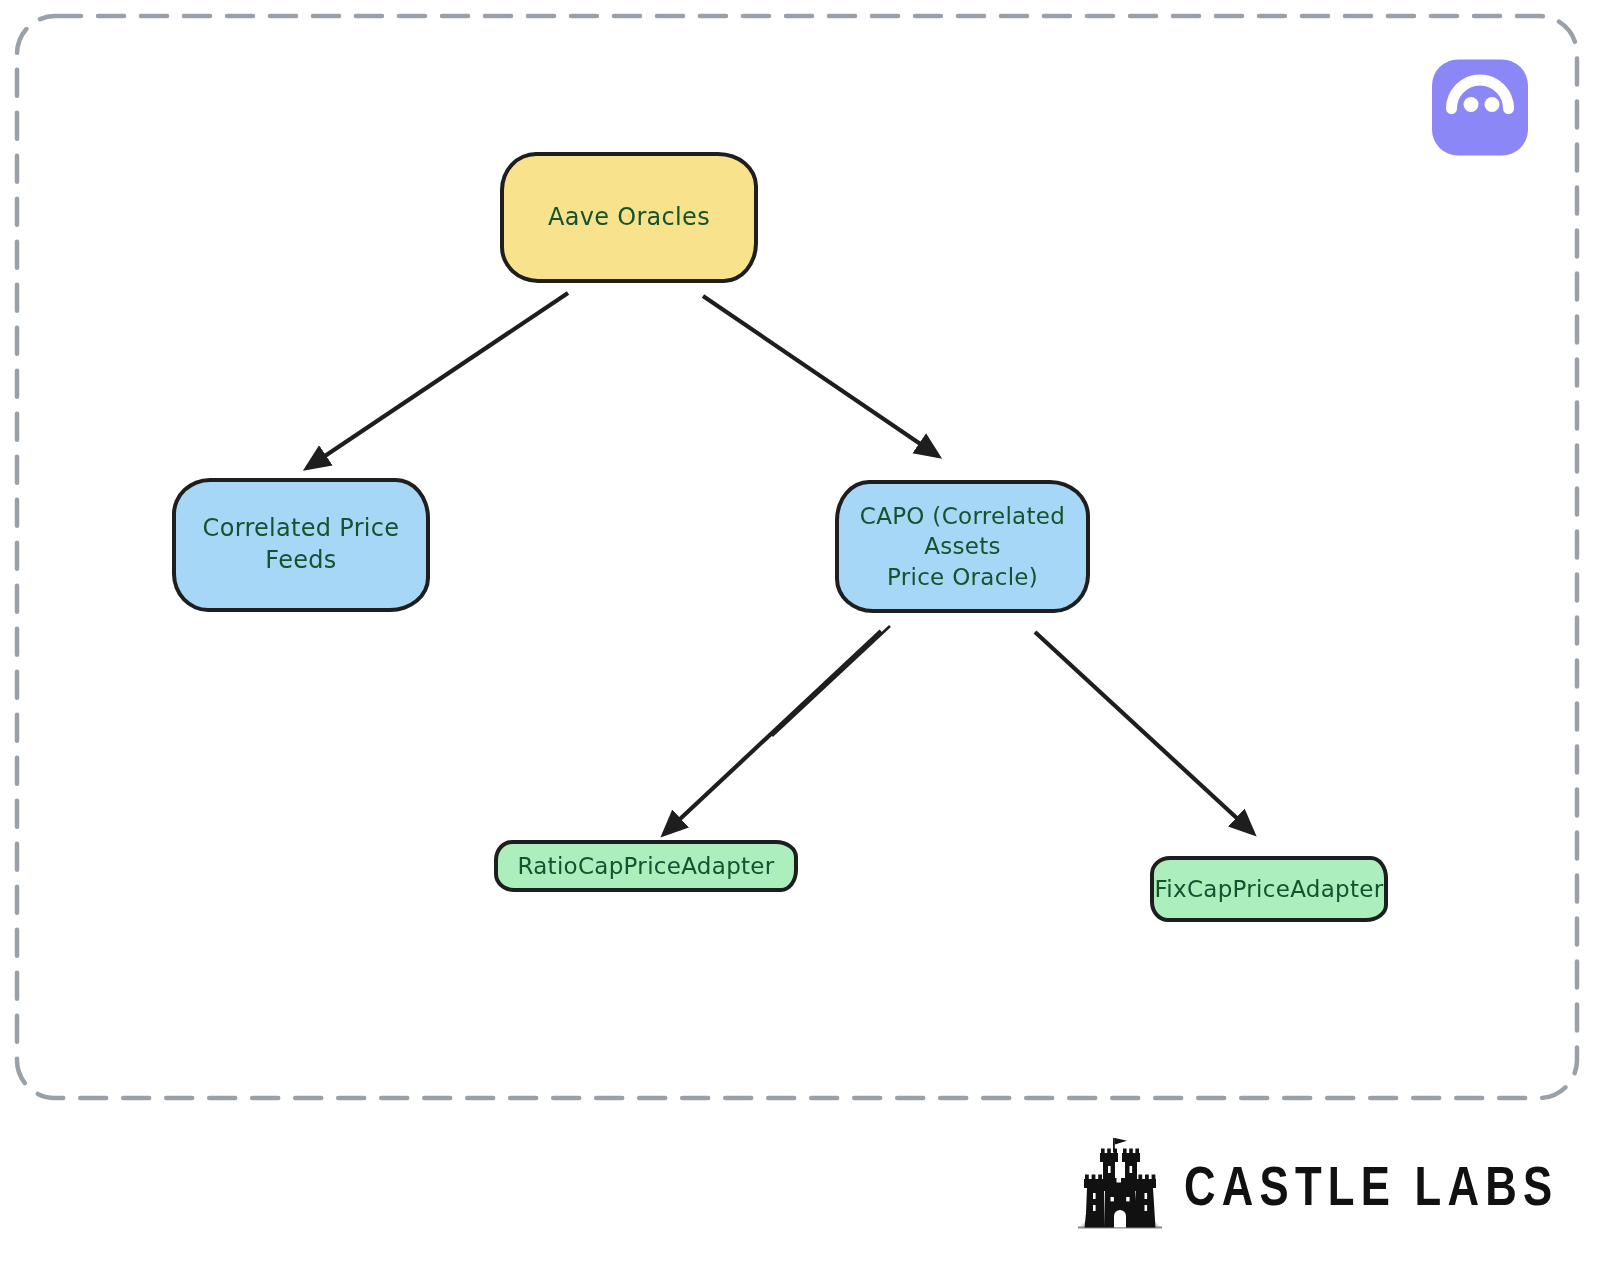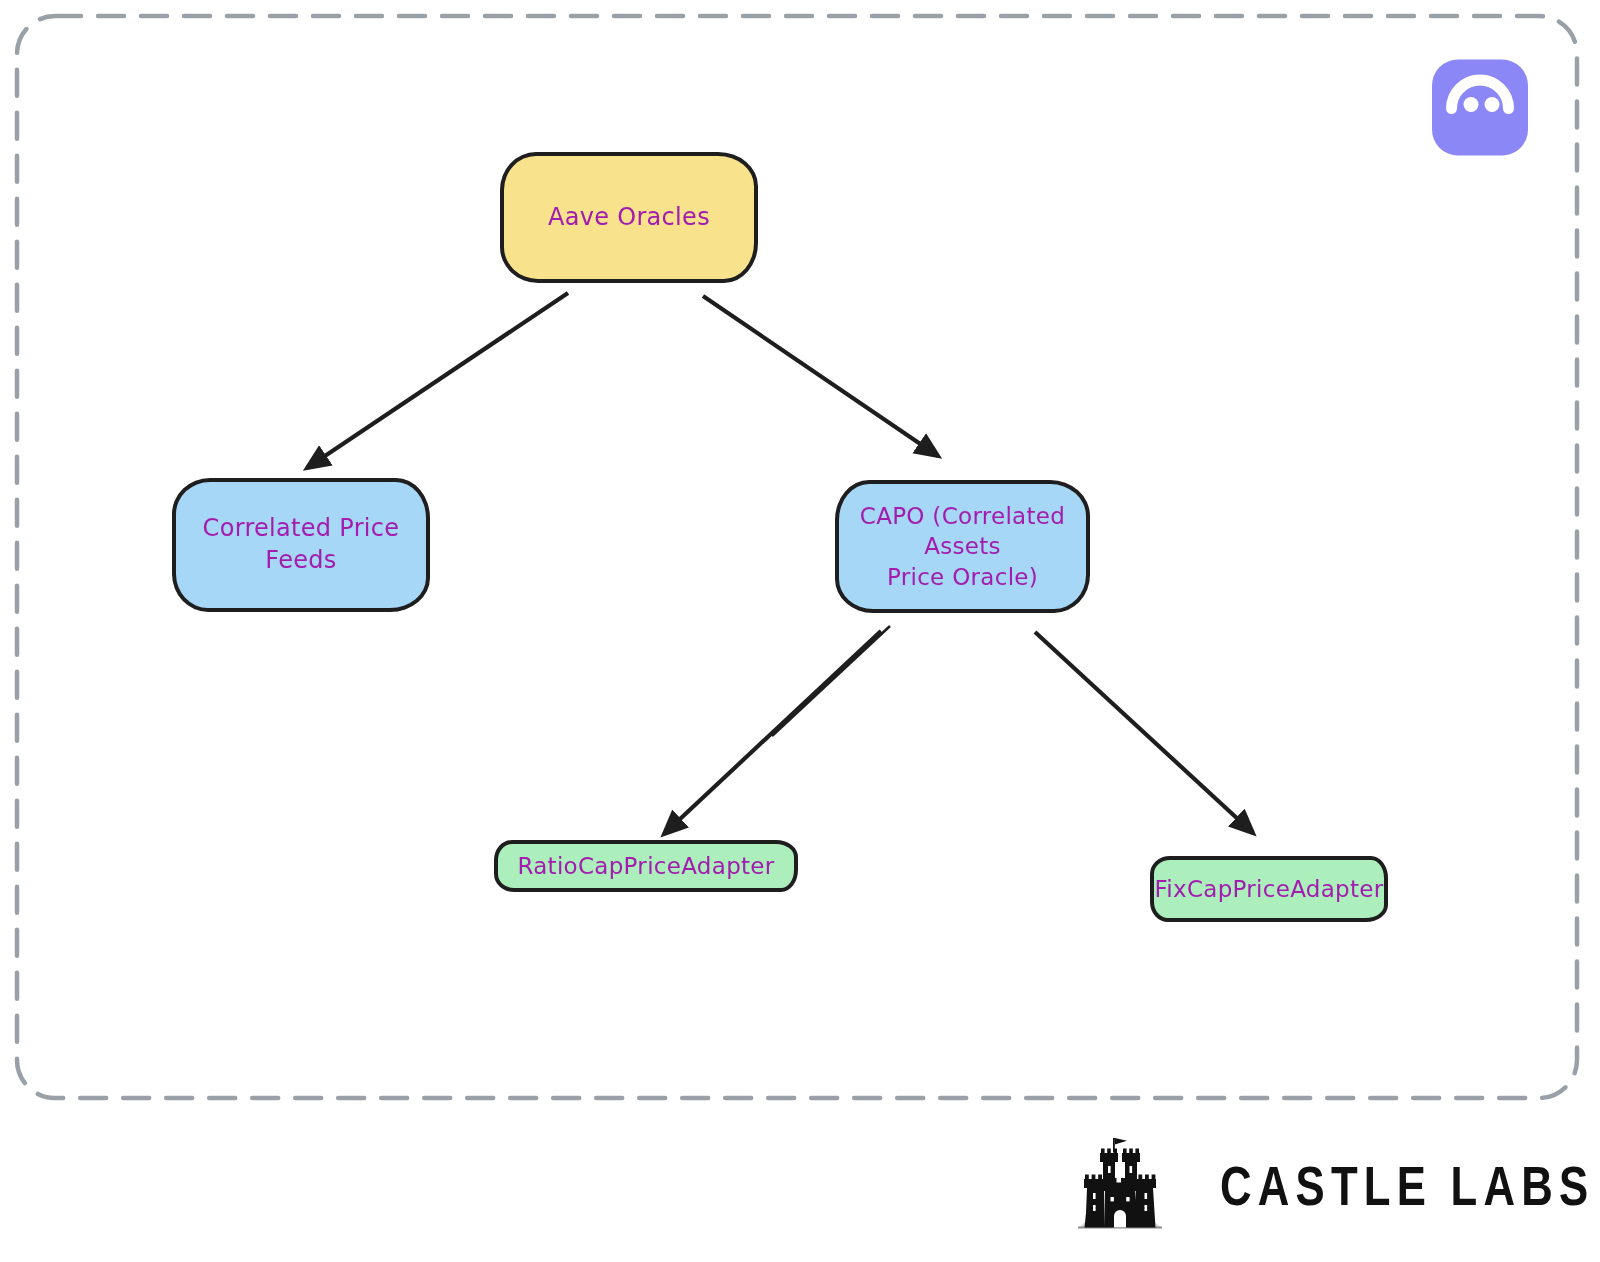--- a/index.html
+++ b/index.html
@@ -15,21 +15,21 @@
     position: absolute;
     left: 0; top: 0;
     width: 1600px; height: 1262px;
     pointer-events: none;
   }
   
   .node {
     position: absolute;
     box-sizing: border-box;
     border: 4px solid #1e1e1e;
-    color: #a21caf;
+    color: #14532d;
     display: flex;
     align-items: center;
     justify-content: center;
     text-align: center;
     white-space: pre-line;
     font-weight: 500;
     letter-spacing: 0.3px;
     line-height: 1.32;
   }
   .node-aave {
@@ -68,21 +68,20 @@
     left: 1432px; top: 59px;
     width: 96px; height: 97px;
   }
   
   .brand {
     position: absolute;
     left: 1070px; top: 1120px;
     width: 520px; height: 130px;
     display: flex;
     align-items: center;
-    gap: 36px;
   }
   .brand-castle {
     width: 100px; height: 112px;
     flex: 0 0 auto;
   }
   .brand-text {
     font-family: "Liberation Sans", sans-serif;
     font-weight: bold;
     font-size: 56px;
     letter-spacing: 8px;

